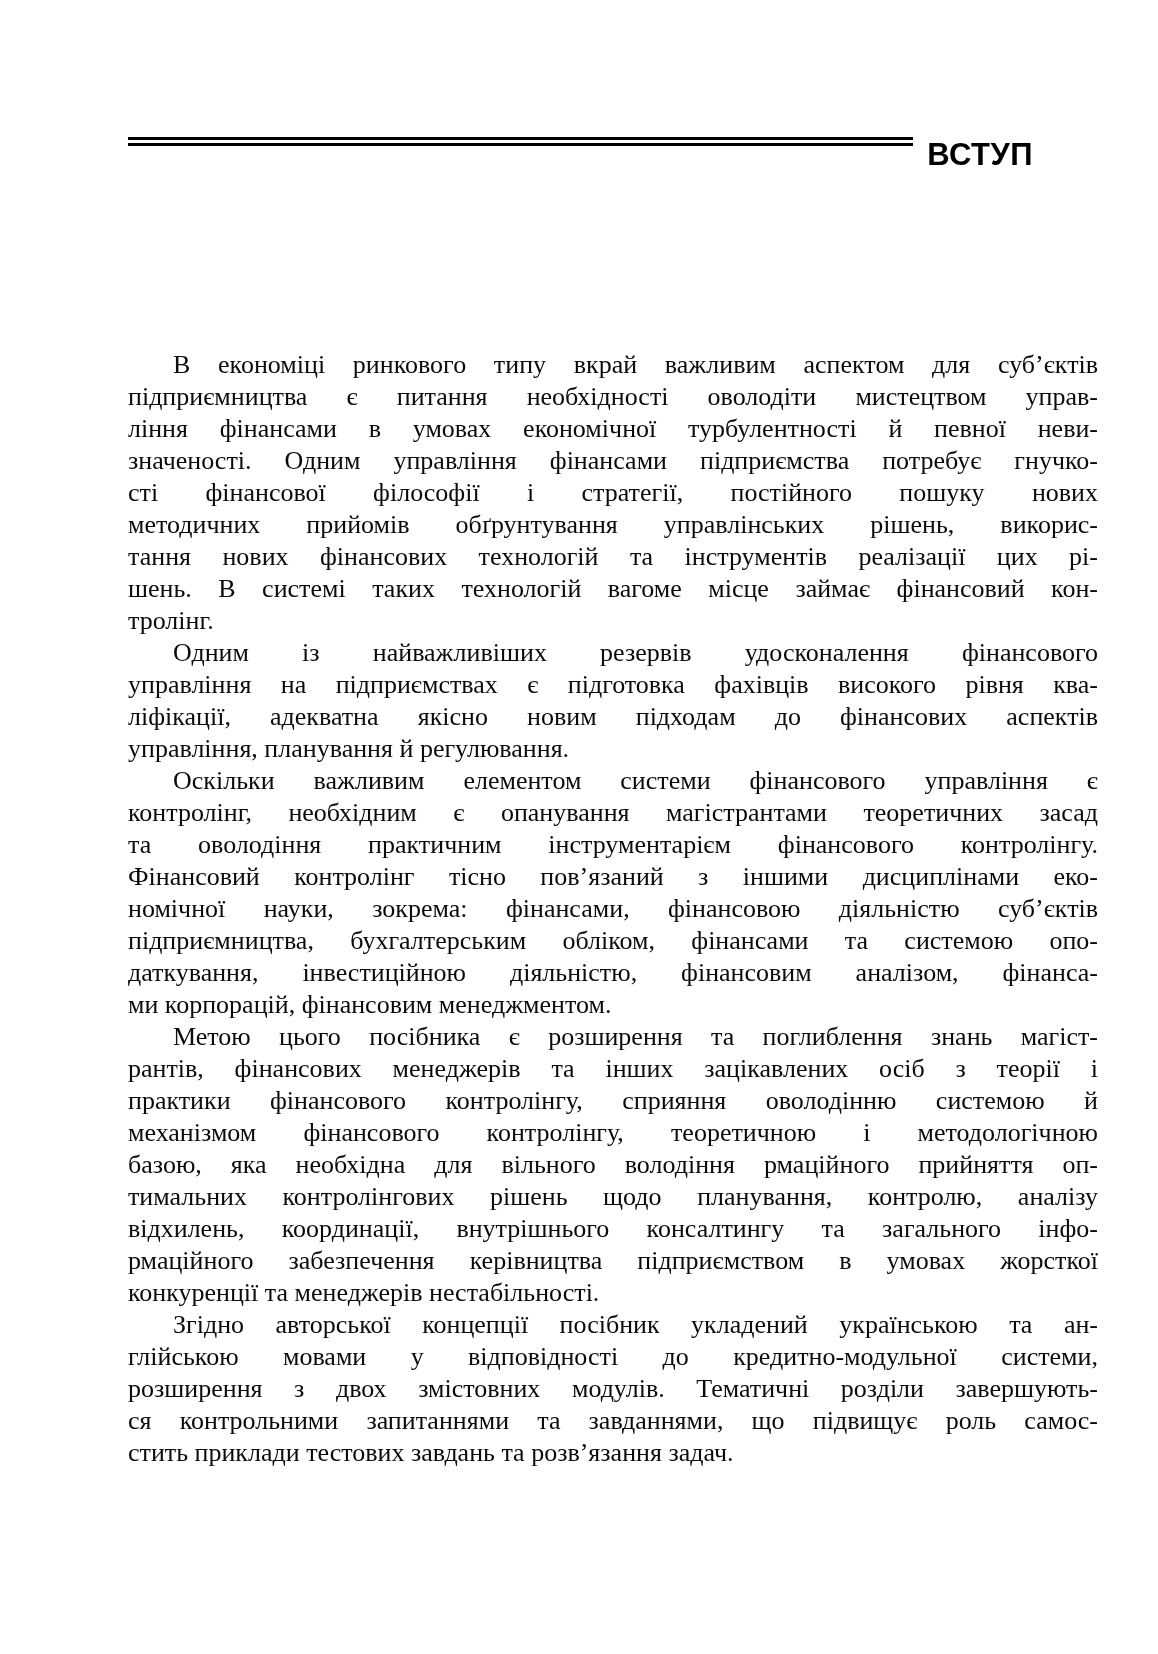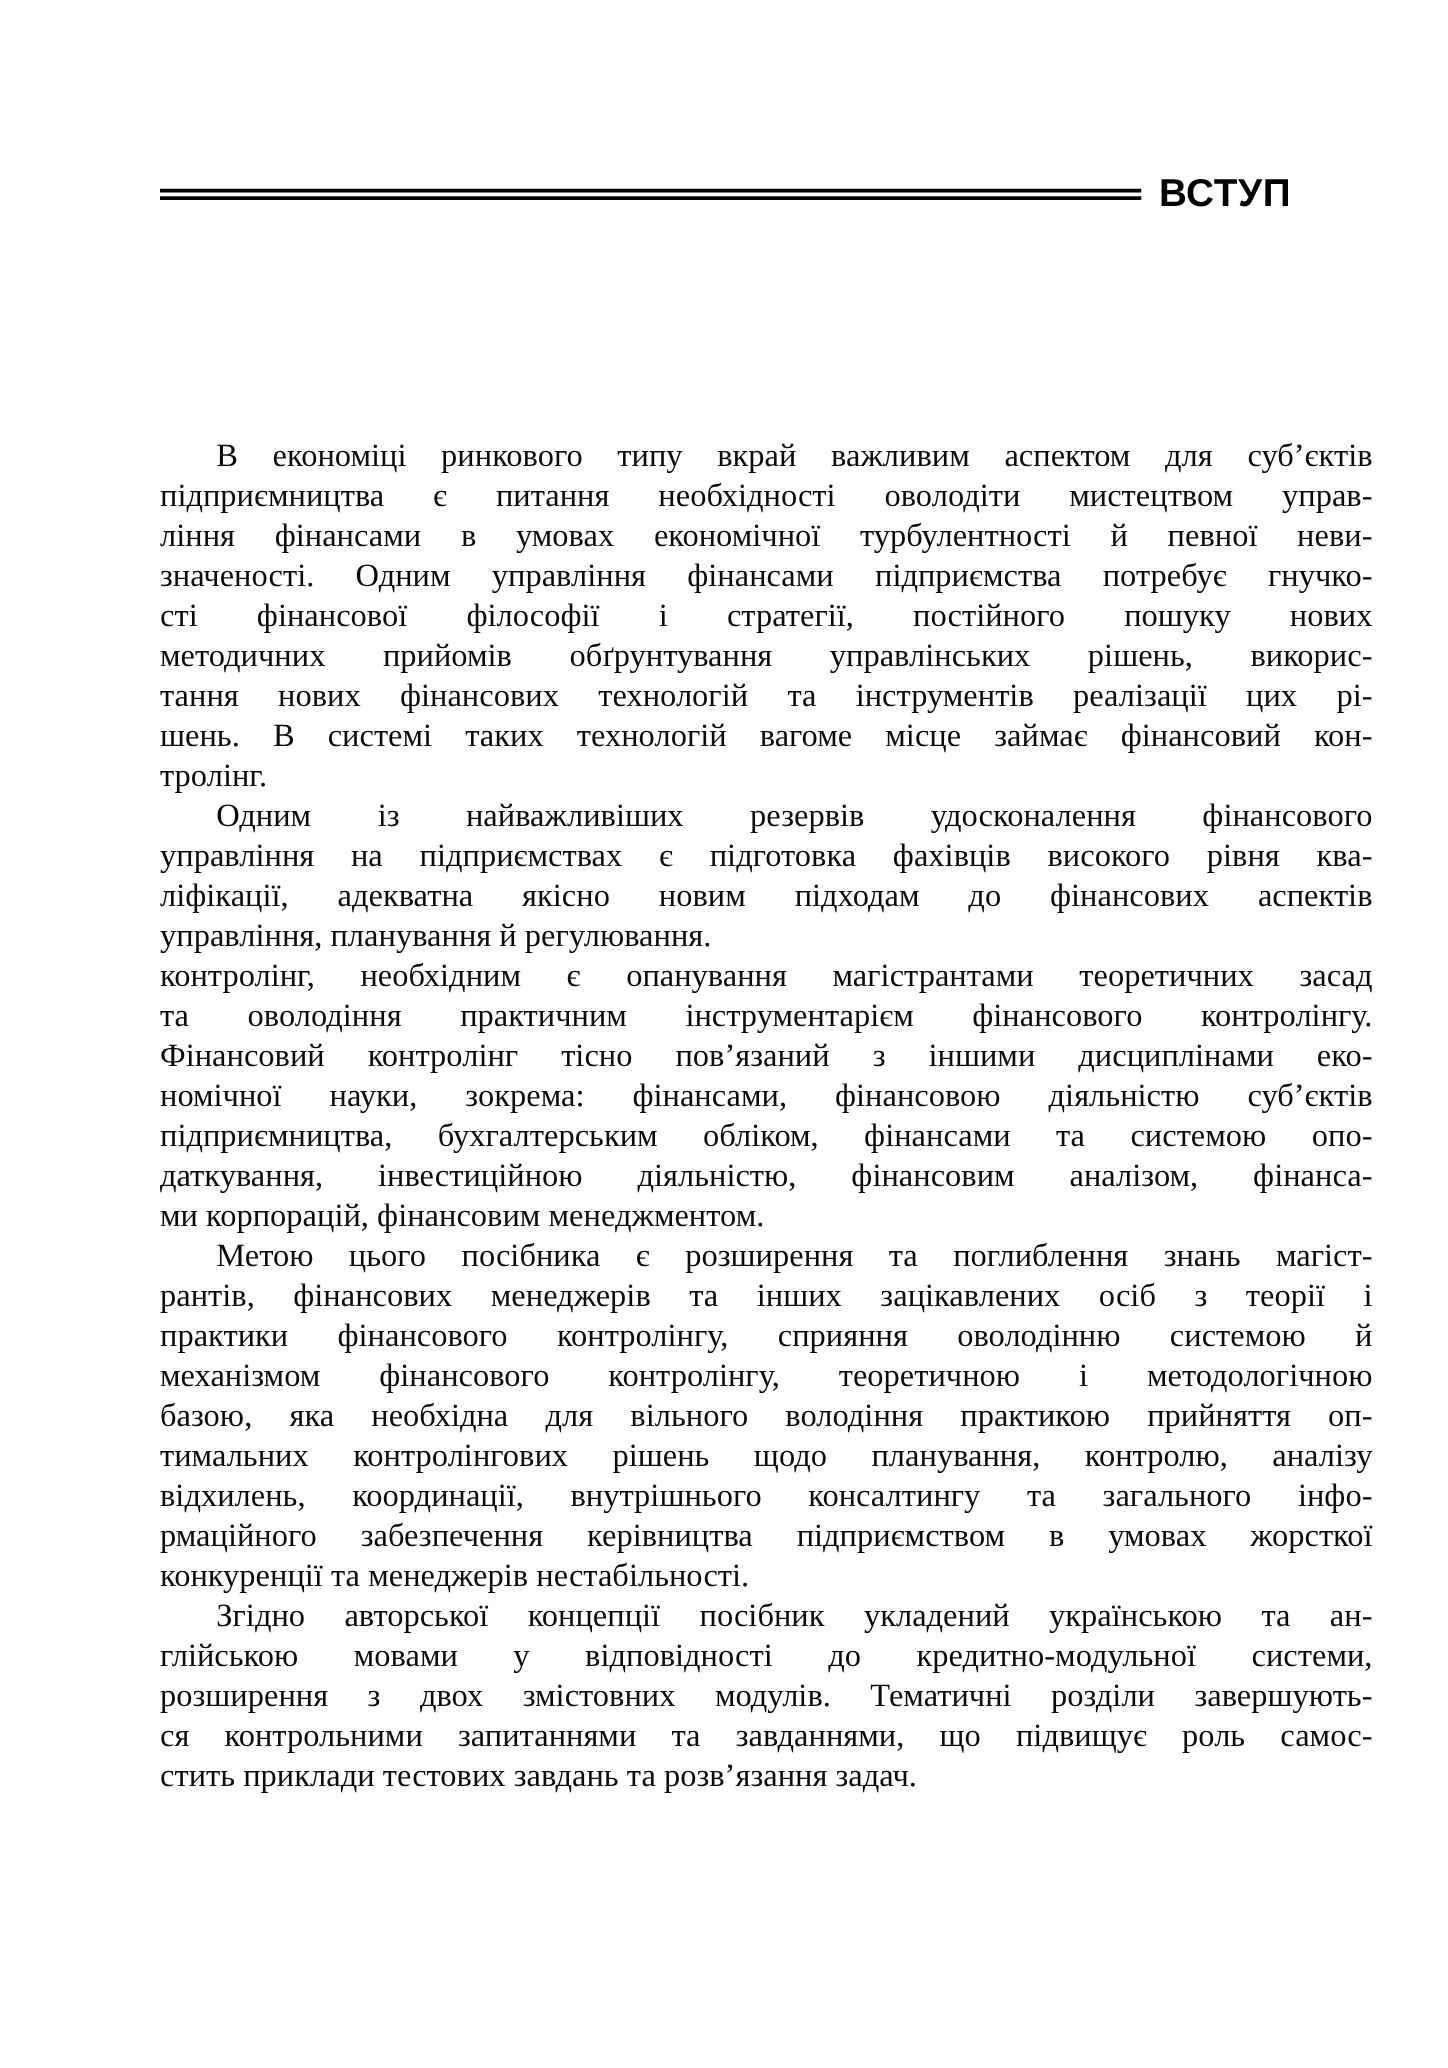--- a/index.html
+++ b/index.html
@@ -5,21 +5,21 @@
   html, body { margin: 0; padding: 0; background: #ffffff; }
   .page {
     position: relative;
     width: 1158px;
     height: 1654px;
     background: #ffffff;
     overflow: hidden;
   }
   .header {
     display: flex;
-    align-items: center;
+    align-items: flex-start;
     margin: 137px 125px 0 128px;
     height: 36px;
   }
   .rule {
     flex: 1 1 auto;
     height: 3px;                 
     border-top: 3px solid #000000;
     border-bottom: 3px solid #000000;
   }
   .chapter-title {
@@ -70,34 +70,35 @@
         <div class="line">шень. В системі таких технологій вагоме місце займає фінансовий кон-</div>
         <div class="line last">тролінг.</div>
       </div>
       <div class="para">
         <div class="line first">Одним із найважливіших резервів удосконалення фінансового</div>
         <div class="line">управління на підприємствах є підготовка фахівців високого рівня ква-</div>
         <div class="line">ліфікації, адекватна якісно новим підходам до фінансових аспектів</div>
         <div class="line last">управління, планування й регулювання.</div>
       </div>
       <div class="para">
+        <div class="line first">Оскільки важливим елементом системи фінансового управління є</div>
         <div class="line">контролінг, необхідним є опанування магістрантами теоретичних засад</div>
         <div class="line">та оволодіння практичним інструментарієм фінансового контролінгу.</div>
         <div class="line">Фінансовий контролінг тісно пов’язаний з іншими дисциплінами еко-</div>
         <div class="line">номічної науки, зокрема: фінансами, фінансовою діяльністю суб’єктів</div>
         <div class="line">підприємництва, бухгалтерським обліком, фінансами та системою опо-</div>
         <div class="line">даткування, інвестиційною діяльністю, фінансовим аналізом, фінанса-</div>
         <div class="line last">ми корпорацій, фінансовим менеджментом.</div>
       </div>
       <div class="para">
         <div class="line first">Метою цього посібника є розширення та поглиблення знань магіст-</div>
         <div class="line">рантів, фінансових менеджерів та інших зацікавлених осіб з теорії і</div>
         <div class="line">практики фінансового контролінгу, сприяння оволодінню системою й</div>
         <div class="line">механізмом фінансового контролінгу, теоретичною і методологічною</div>
-        <div class="line">базою, яка необхідна для вільного володіння практикою прийняття оп-</div>
+        <div class="line">базою, яка необхідна для вільного володіння рмаційного прийняття оп-</div>
         <div class="line">тимальних контролінгових рішень щодо планування, контролю, аналізу</div>
         <div class="line">відхилень, координації, внутрішнього консалтингу та загального інфо-</div>
         <div class="line">рмаційного забезпечення керівництва підприємством в умовах жорсткої</div>
         <div class="line last">конкуренції та менеджерів нестабільності.</div>
       </div>
       <div class="para">
         <div class="line first">Згідно авторської концепції посібник укладений українською та ан-</div>
         <div class="line">глійською мовами у відповідності до кредитно-модульної системи,</div>
         <div class="line">розширення з двох змістовних модулів. Тематичні розділи завершують-</div>
         <div class="line">ся контрольними запитаннями та завданнями, що підвищує роль самос-</div>

